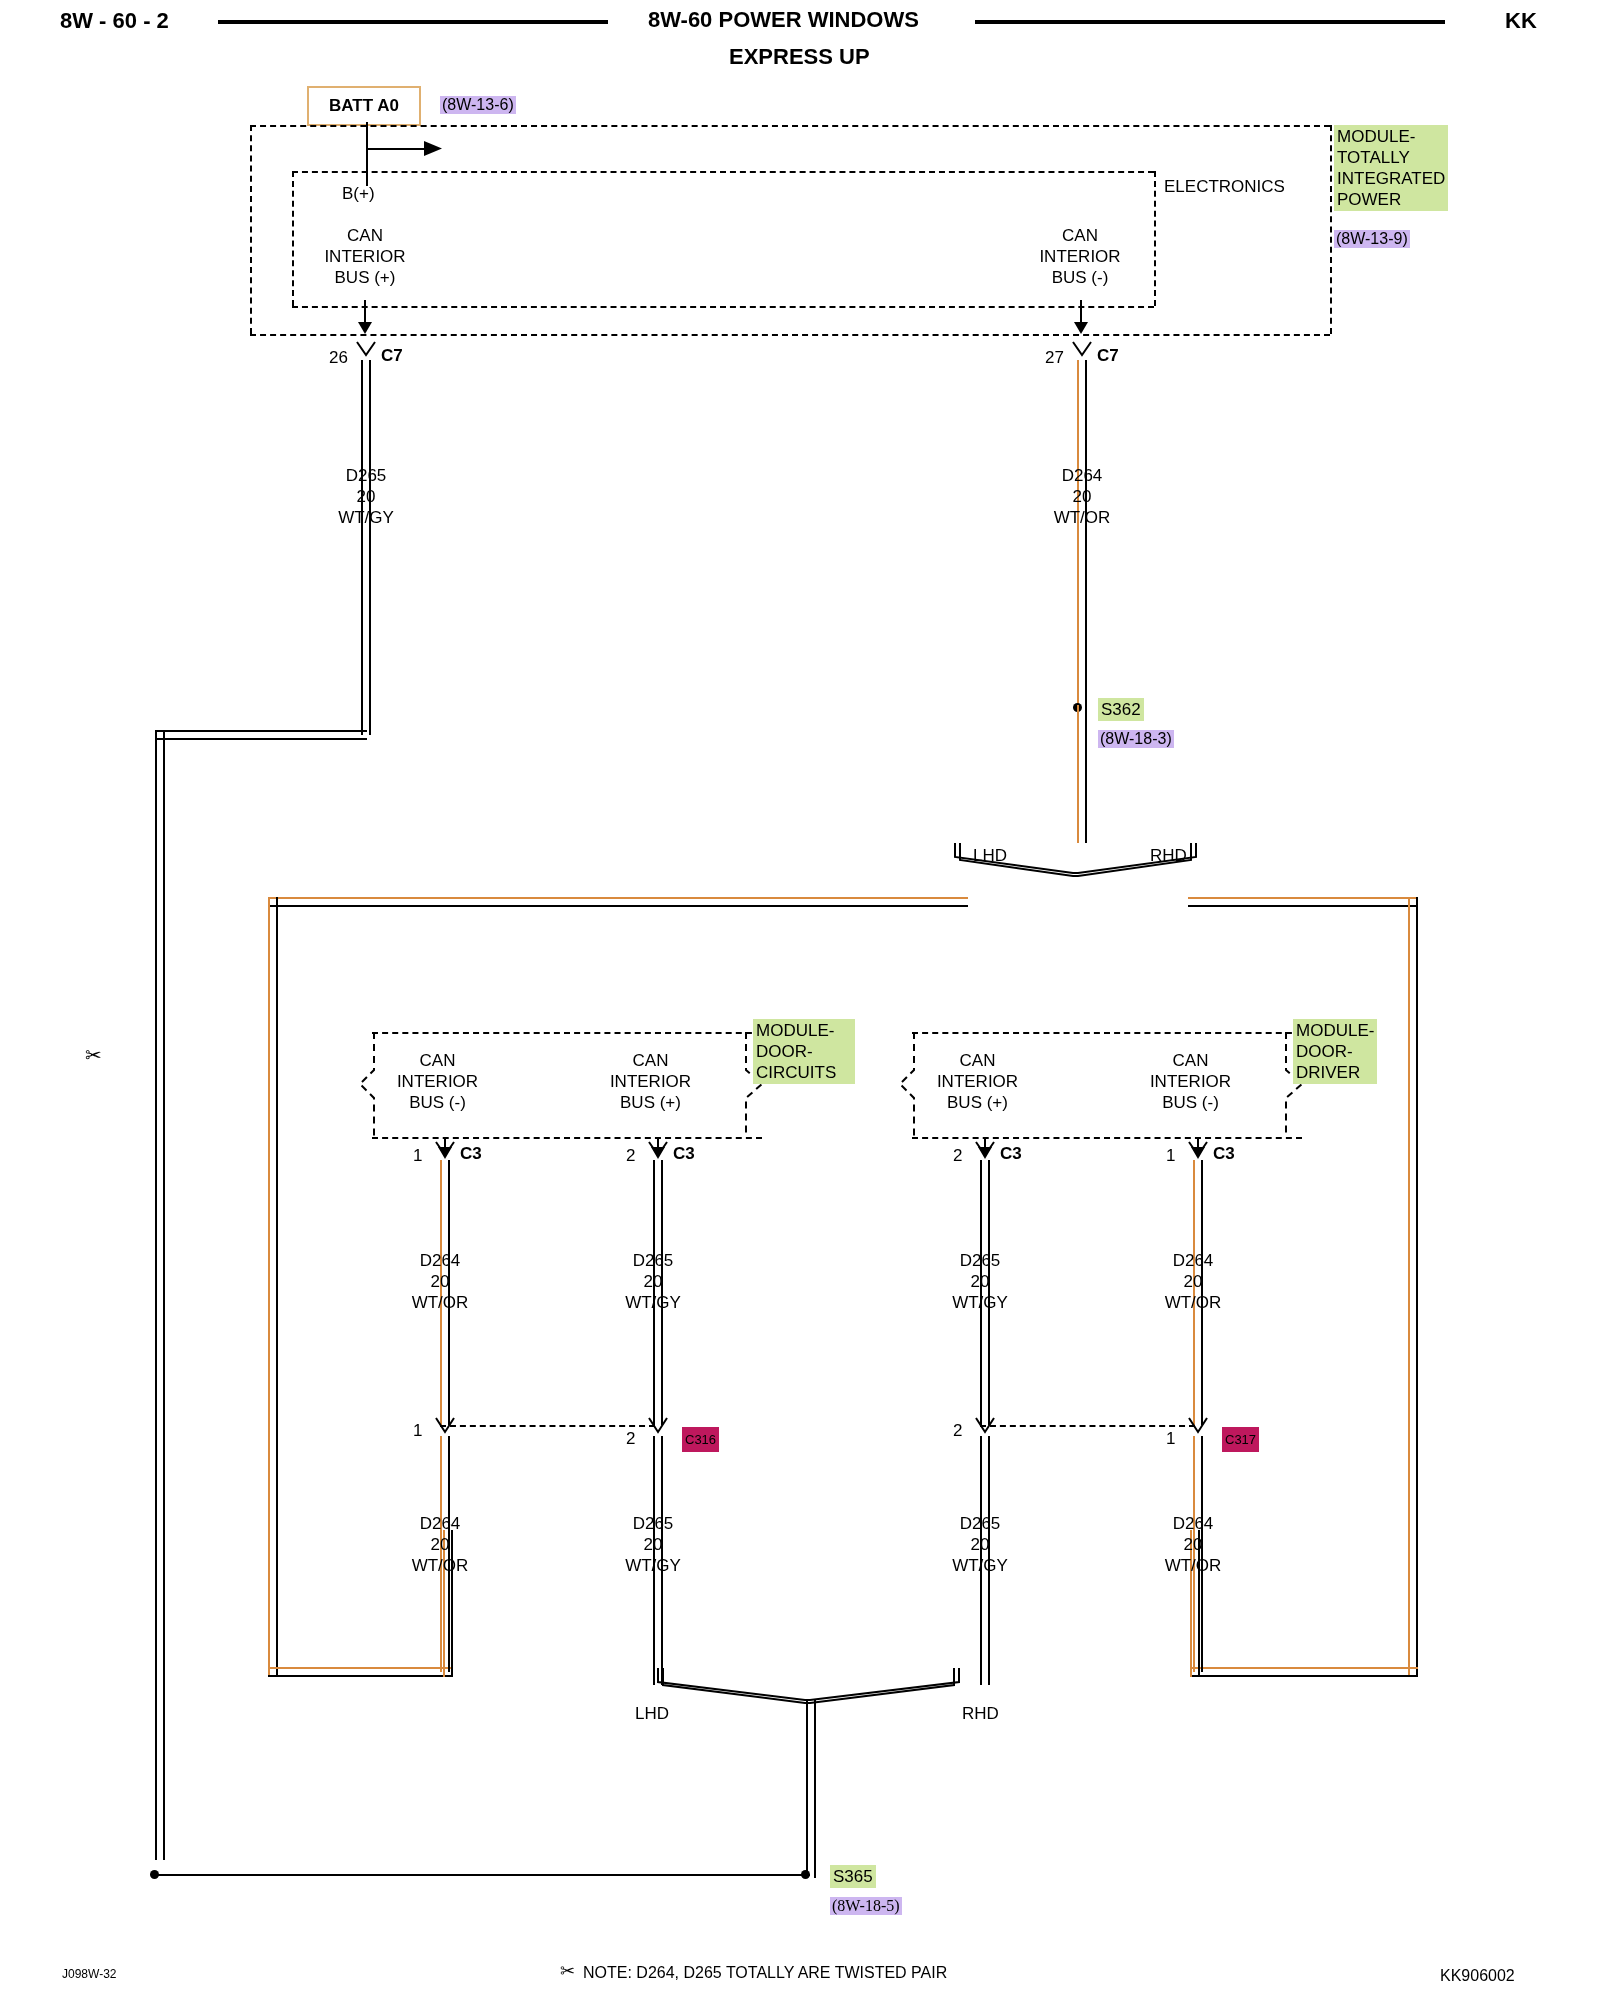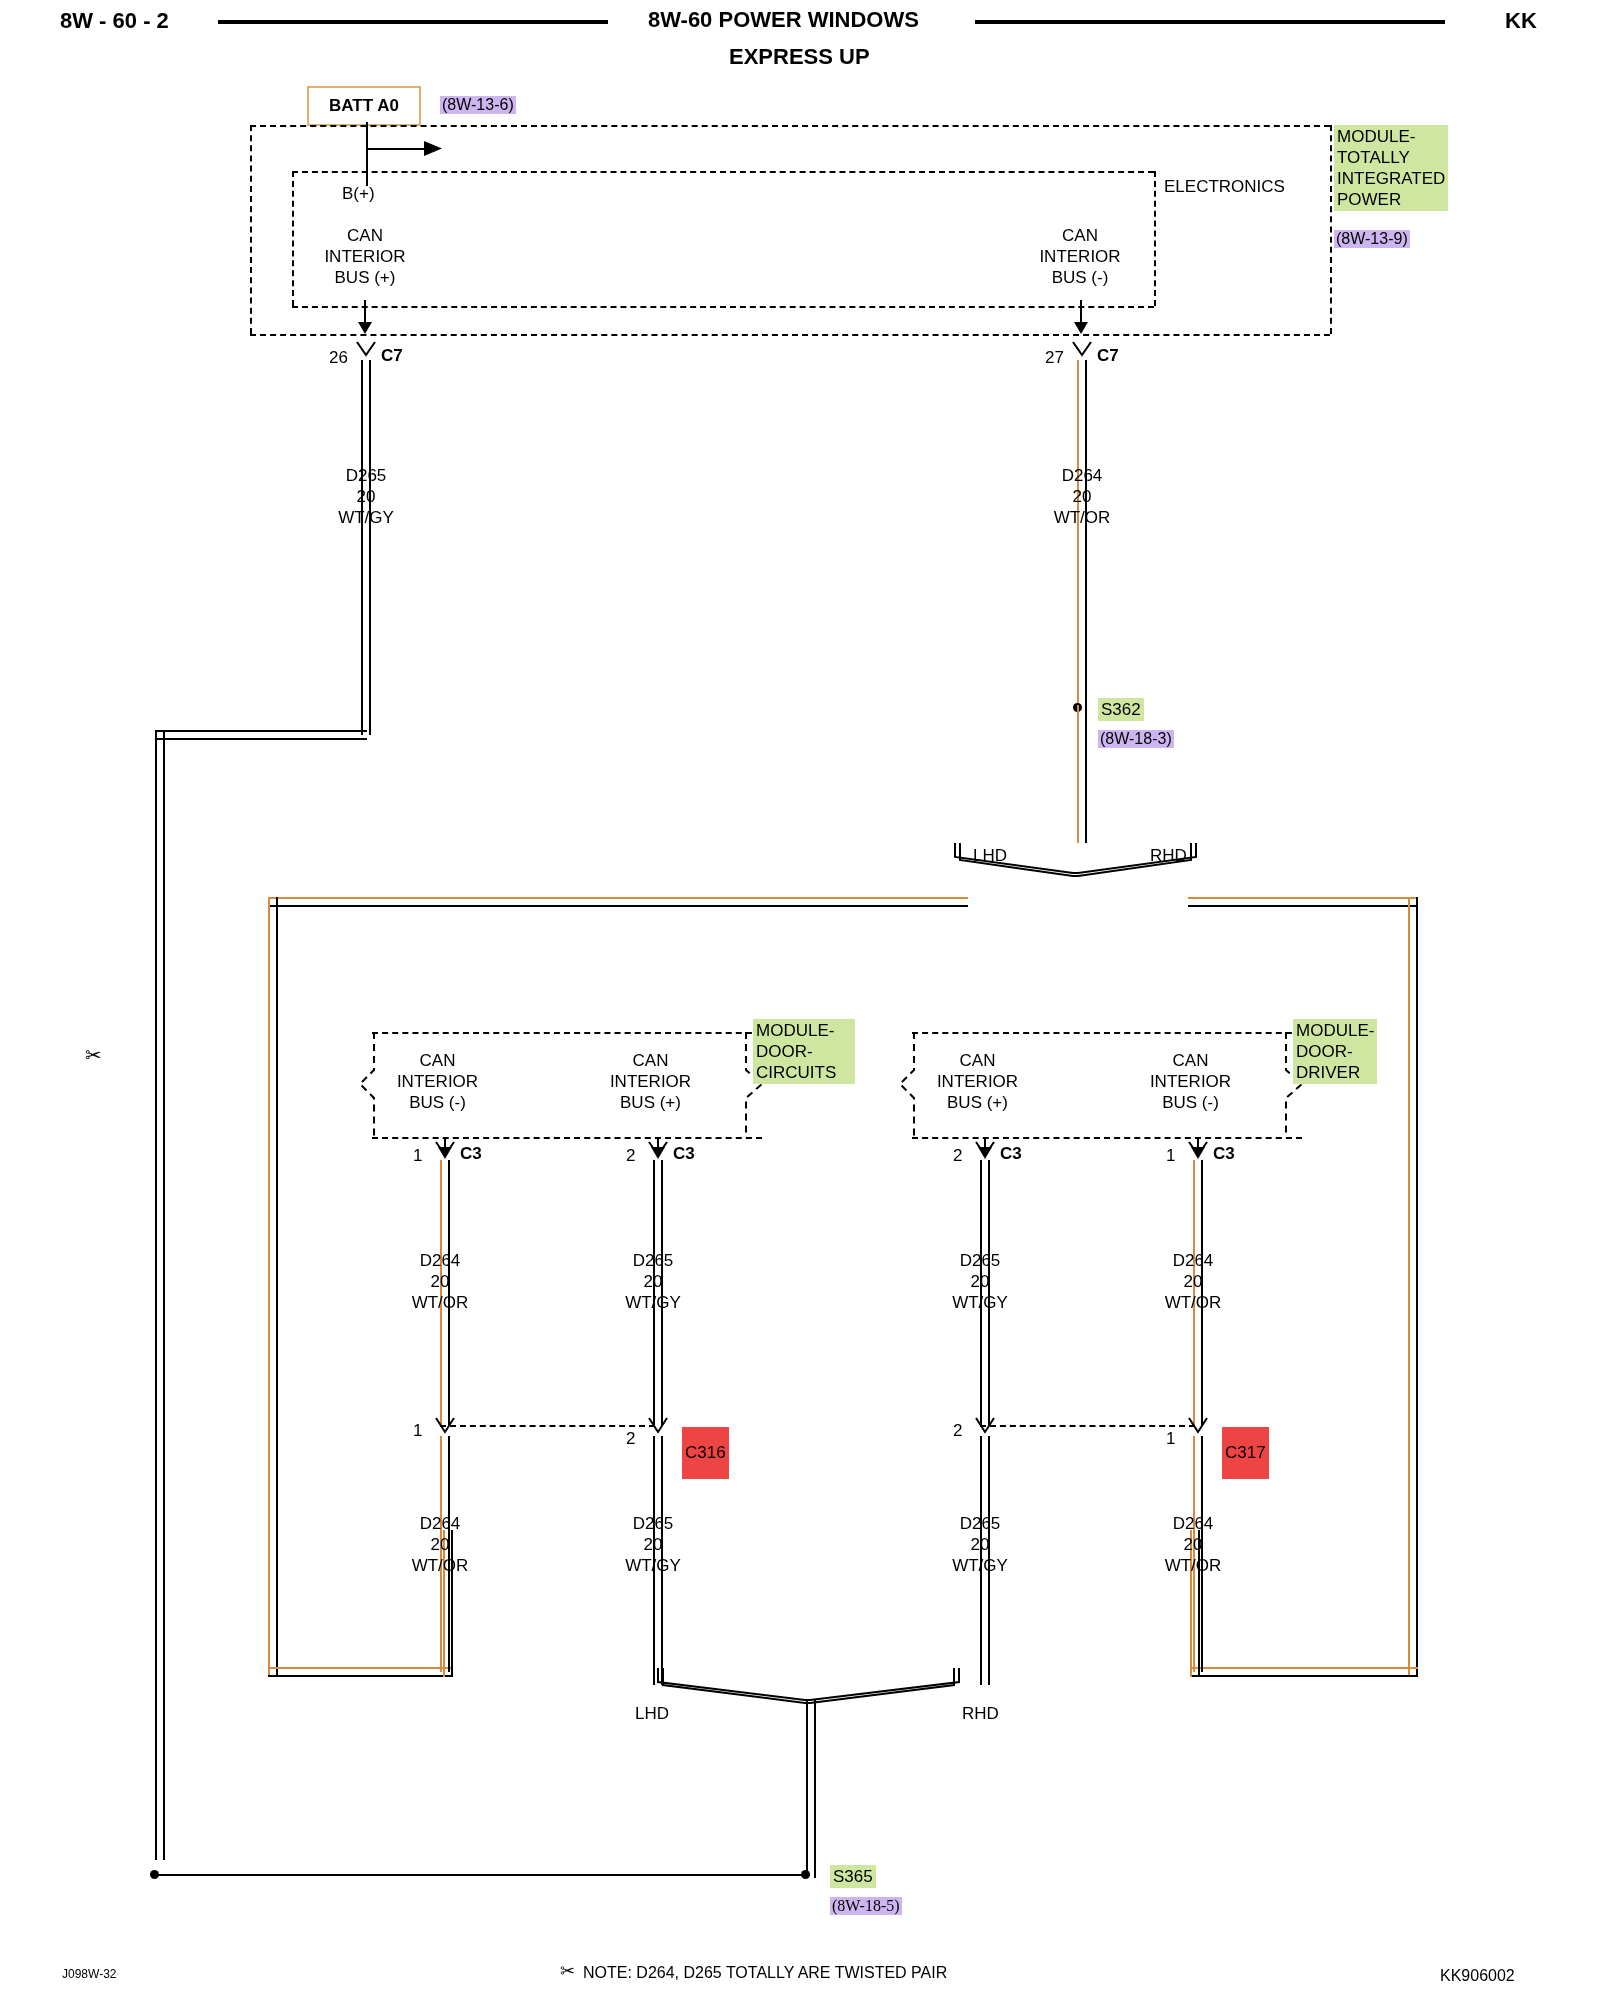--- a/index.html
+++ b/index.html
@@ -20,21 +20,21 @@
   .pairh{position:absolute;height:10px;}
   .pairh:before,.pairh:after{content:"";position:absolute;left:0;right:0;height:2px;background:#000;}
   .pairh:before{top:0;}
   .pairh:after{bottom:0;}
   .pairho:before{background:#d98a3d;}
   .dash{position:absolute;border:0;border-top:2px dashed #000;}
   .dashv{position:absolute;border:0;border-left:2px dashed #000;}
   .box{position:absolute;border:2px solid #e0b070;background:#fff;display:flex;align-items:center;justify-content:center;font-weight:bold;font-size:17px;}
   .lbl-green{position:absolute;background:#cfe6a0;padding:1px 3px;font-size:17px;line-height:21px;}
   .lbl-purple{position:absolute;background:#cdb6f0;padding:0 2px;font-size:16px;}
-  .lbl-yellow{position:absolute;background:#ef4444;padding:16px 3px;font-size:17px;}
+  .lbl-yellow{position:absolute;background:#be185d;padding:5px 3px;font-size:13px;}
   .ctr{position:absolute;text-align:center;font-size:17px;line-height:21px;}
   .dot{position:absolute;width:9px;height:9px;border-radius:50%;background:#000;}
   svg{position:absolute;overflow:visible;}
 </style>
 </head>
 <body>
 
 <div id="sheet">
 
   <div class="t hdr" style="left:60px;top:10px;">8W - 60 - 2</div>

